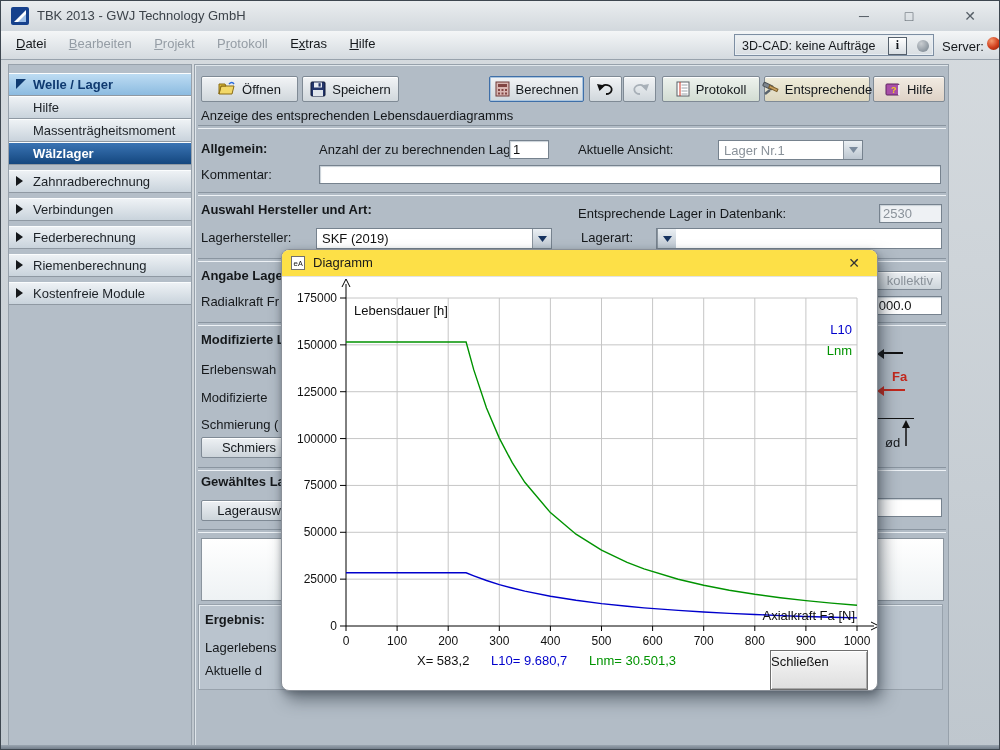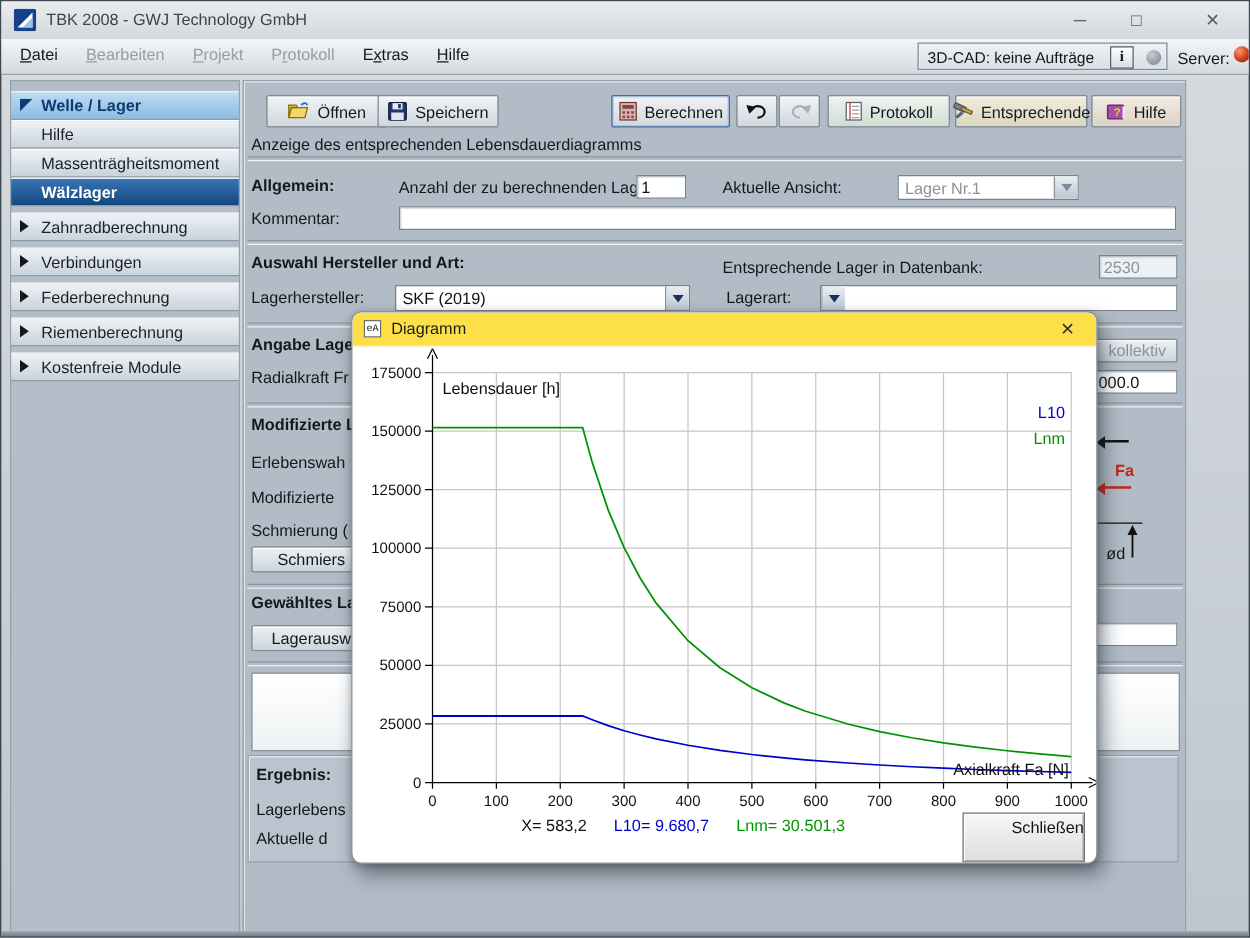--- a/index.html
+++ b/index.html
@@ -66,38 +66,38 @@
   .dlg-title{position:absolute;left:0;top:0;width:100%;height:26px;background:#fde047;border-bottom:1px solid #e3e3e3;}
   .dlg-icon{position:absolute;left:9px;top:6px;width:14px;height:14px;border:1px solid #6f6f6f;background:#fff;
             font-size:8px;line-height:13px;text-align:center;color:#222;box-sizing:border-box;font-family:"Liberation Mono",monospace;}
   .dlg-name{position:absolute;left:31px;top:5px;font-size:13px;color:#1a1a1a;}
   .dlg-close{position:absolute;right:8px;top:2px;width:30px;height:22px;text-align:center;line-height:22px;font-size:14px;color:#333;}
   .dlg-status{position:absolute;left:135px;top:403px;font-size:13px;color:#111;}
   .dlg-status .l10{color:#0000cc;margin-left:18px;}
   .dlg-status .lnm{color:#009300;margin-left:18px;}
   .btn95{position:absolute;left:488px;top:400px;width:98px;height:40px;background:linear-gradient(#f7f7f7,#dedede);
          border:1px solid #6f6f6f;box-shadow:inset 1px 1px 0 #ffffff,inset -1px -1px 0 #a8a8a8;
-         font-size:13px;color:#111;text-align:right;line-height:22px;box-sizing:border-box;}
+         font-size:13px;color:#111;text-align:left;line-height:22px;box-sizing:border-box;}
   
   .hline{position:absolute;background:#111;}
   .red{color:#c2271c;}
   .arrow-left:before{content:"";position:absolute;left:-1px;top:-4px;border:5px solid transparent;border-right:7px solid currentColor;border-left:0;}
 </style>
 </head>
 <body>
 
 <div class="app">
 
   <div class="abs titlebar">
     <svg class="abs" style="left:10px;top:6px" width="18" height="18">
       <rect x="0" y="0" width="18" height="18" rx="2" fill="#16418c"></rect>
       <polygon points="3,15 15,3 15,15" fill="#ffffff"></polygon>
       <polygon points="7,15 15,7 15,15" fill="#9fc0e8"></polygon>
     </svg>
-    <span class="title">TBK 2008 - GWJ Technology GmbH</span>
+    <span class="title">TBK 2013 - GWJ Technology GmbH</span>
     <span class="win-ctl" style="right:120px">─</span>
     <span class="win-ctl" style="right:75px">□</span>
     <span class="win-ctl" style="right:14px">✕</span>
   </div>
 
   <div class="abs menubar">
     <div class="menu-item" style="margin-left:6px"><span></span><span class="key">D</span><span>atei</span></div>
     <div class="menu-item disabled"><span></span><span class="key">B</span><span>earbeiten</span></div>
     <div class="menu-item disabled"><span></span><span class="key">P</span><span>rojekt</span></div>
     <div class="menu-item disabled"><span>P</span><span class="key">r</span><span>otokoll</span></div>
@@ -155,21 +155,21 @@
     <div class="side-row">
       <svg class="tri" width="9" height="11">
           <polygon points="0,0 0,10 7,5" fill="#15181b"></polygon>
         </svg>
       <span>Kostenfreie Module</span>
     </div>
   </div>
 
   <div class="abs main"></div>
 
-  <div class="abs tbtn" style="left:212px;width:97px">
+  <div class="abs tbtn" style="left:200px;width:97px">
     <svg width="18" height="16">
       <polygon points="1,13 3,5 16,5 14,13" fill="#f2d868" stroke="#8a6c14"></polygon>
       <polygon points="1,13 1,3 7,3 8,5 3,5" fill="#d8b838" stroke="#8a6c14"></polygon>
       <path d="M11 3 q3 -3 5 0" stroke="#2a6adf" fill="none" stroke-width="1.5"></path>
     </svg>
     <span>Öffnen</span>
   </div>
   <div class="abs tbtn" style="left:301px;width:97px">
     <svg width="16" height="16">
       <rect x="1" y="1" width="14" height="14" rx="1" fill="#23356b" stroke="#101a3a"></rect>

